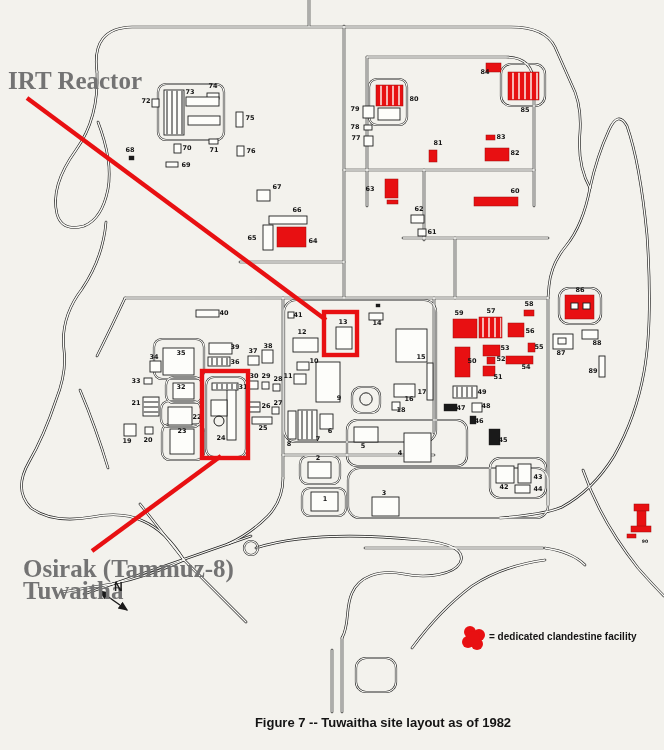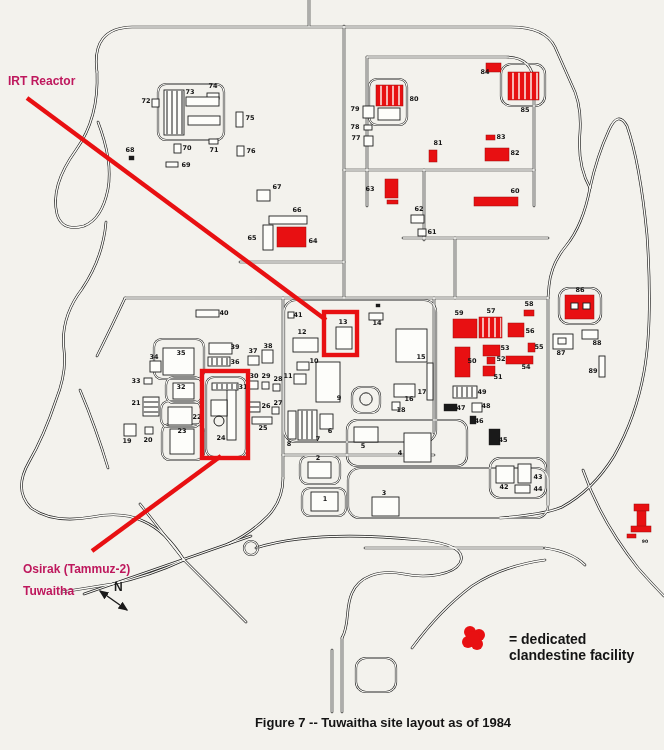--- a/index.html
+++ b/index.html
@@ -6,25 +6,26 @@
   body{
     width:664px;height:750px;position:relative;
     background:#f3f2ed;
     font-family:"Liberation Sans", sans-serif;
     overflow:hidden;
   }
   #stage{position:absolute;inset:0;}
   svg{position:absolute;left:0;top:0;}
   .overlay{position:absolute;pointer-events:none;}
   .red-label{
-    color:#be185d;font-weight:bold;font-size:12px;line-height:22px;
+    color:#737373;font-weight:bold;font-size:25px;line-height:22px;
     letter-spacing:0px;
+    font-family:Liberation Serif, serif;
   }
   .compass-n{font-weight:bold;font-size:12px;color:#1a1a1a;}
-  .legend-text{font-weight:bold;font-size:14px;color:#141414;margin-left:20px;}
+  .legend-text{font-weight:bold;font-size:10px;color:#141414;}
   .caption{
     font-weight:bold;font-size:13px;color:#141414;text-align:center;
     width:400px;
   }
 </style>
 </head>
 <body>
 
 <div id="stage">
   <svg id="map-svg" width="664" height="750" viewBox="0 0 664 750">
@@ -370,22 +371,22 @@
         <circle cx="479" cy="635" r="6" fill="#e81012"></circle>
         <circle cx="468" cy="642" r="6" fill="#e81012"></circle>
         <circle cx="477" cy="644" r="6" fill="#e81012"></circle>
         <circle cx="473" cy="638" r="7" fill="#e81012"></circle>
       </g>
     </svg>
 
   <div class="overlay red-label" style="left:8px;top:70px;">IRT Reactor</div>
 
   <div class="overlay red-label" style="left:23px;top:558px;">
-    <div>Osirak (Tammuz-2)</div>
+    <div>Osirak (Tammuz-8)</div>
     <div>Tuwaitha</div>
   </div>
 
   <div class="overlay compass-n" style="left:114px;top:580px;">N</div>
 
   <div class="overlay legend-text" style="left:489px;top:631px;">= dedicated clandestine facility</div>
 
-  <div class="overlay caption" style="left:183px;top:715px;">Figure 7 -- Tuwaitha site layout as of 1984</div>
+  <div class="overlay caption" style="left:183px;top:715px;">Figure 7 -- Tuwaitha site layout as of 1982</div>
 </div>
 
 </body></html>

